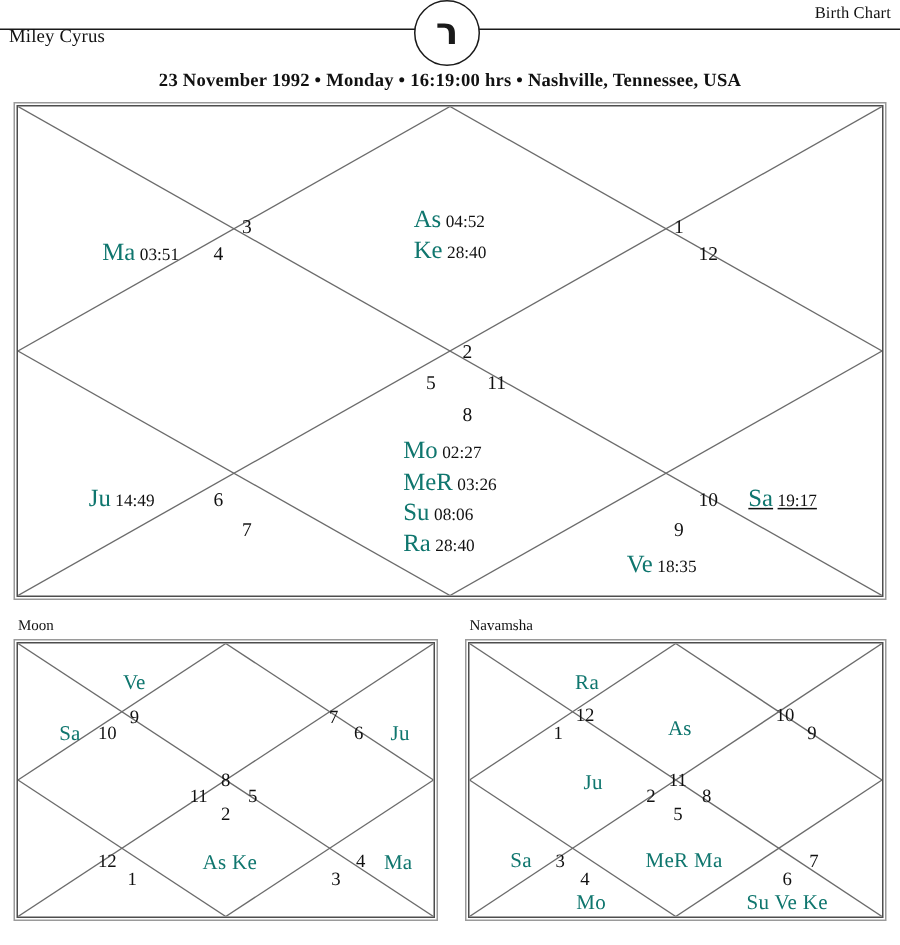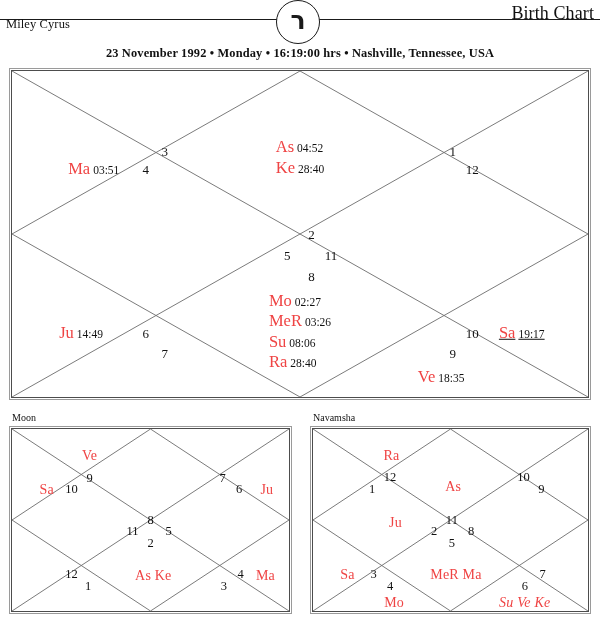--- a/index.html
+++ b/index.html
@@ -31,21 +31,21 @@
   #person-name {
     position: absolute;
     left: 6px; top: 17px;
     font-size: 12.5px;
     letter-spacing: .1px;
     white-space: nowrap;
   }
   #chart-kind {
     position: absolute;
     right: 6px; top: 3px;
-    font-size: 18px;
+    font-size: 11px;
     letter-spacing: .1px;
     white-space: nowrap;
   }
   #logo-badge {
     position: absolute;
     left: 276px; top: 0px;
     width: 44px; height: 44px;
     border-radius: 50%;
     background: #ffffff;
     border: 1.7px solid #1a1a1a;
@@ -128,21 +128,21 @@
 
   .planet-block {
     position: absolute;
     transform: translate(-50%, -50%);
     line-height: 1.24;
     white-space: nowrap;
   }
   .planet-row { display: block; white-space: nowrap; }
   .planet-name {
     font-size: 16.5px;
-    color: #ef4444;
+    color: #0f766e;
   }
   .planet-deg {
     font-size: 11.5px;
     color: #111111;
     margin-left: 3px;
   }
   .sub .planet-name { font-size: 14px; }
   .sub .planet-row  { letter-spacing: .2px; }
 </style>
 </head>
@@ -281,17 +281,17 @@
       </div>
       <div class="planet-block" style="left: 12.5%; top: 79.5%;">
         <span class="planet-row"><span class="planet-name">Sa</span></span>
       </div>
       <div class="planet-block" style="left: 52%; top: 79.5%; text-align: right;">
         <span class="planet-row"><span class="planet-name">MeR Ma</span></span>
       </div>
       <div class="planet-block" style="left: 29.5%; top: 95%;">
         <span class="planet-row"><span class="planet-name">Mo</span></span>
       </div>
-      <div class="planet-block" style="left: 77%; top: 95%; font-style: italic;">
+      <div class="planet-block" style="left: 77%; top: 95%;">
         <span class="planet-row"><span class="planet-name">Su Ve Ke</span></span>
       </div>
     </div>
 </div>
 
 </body></html>

